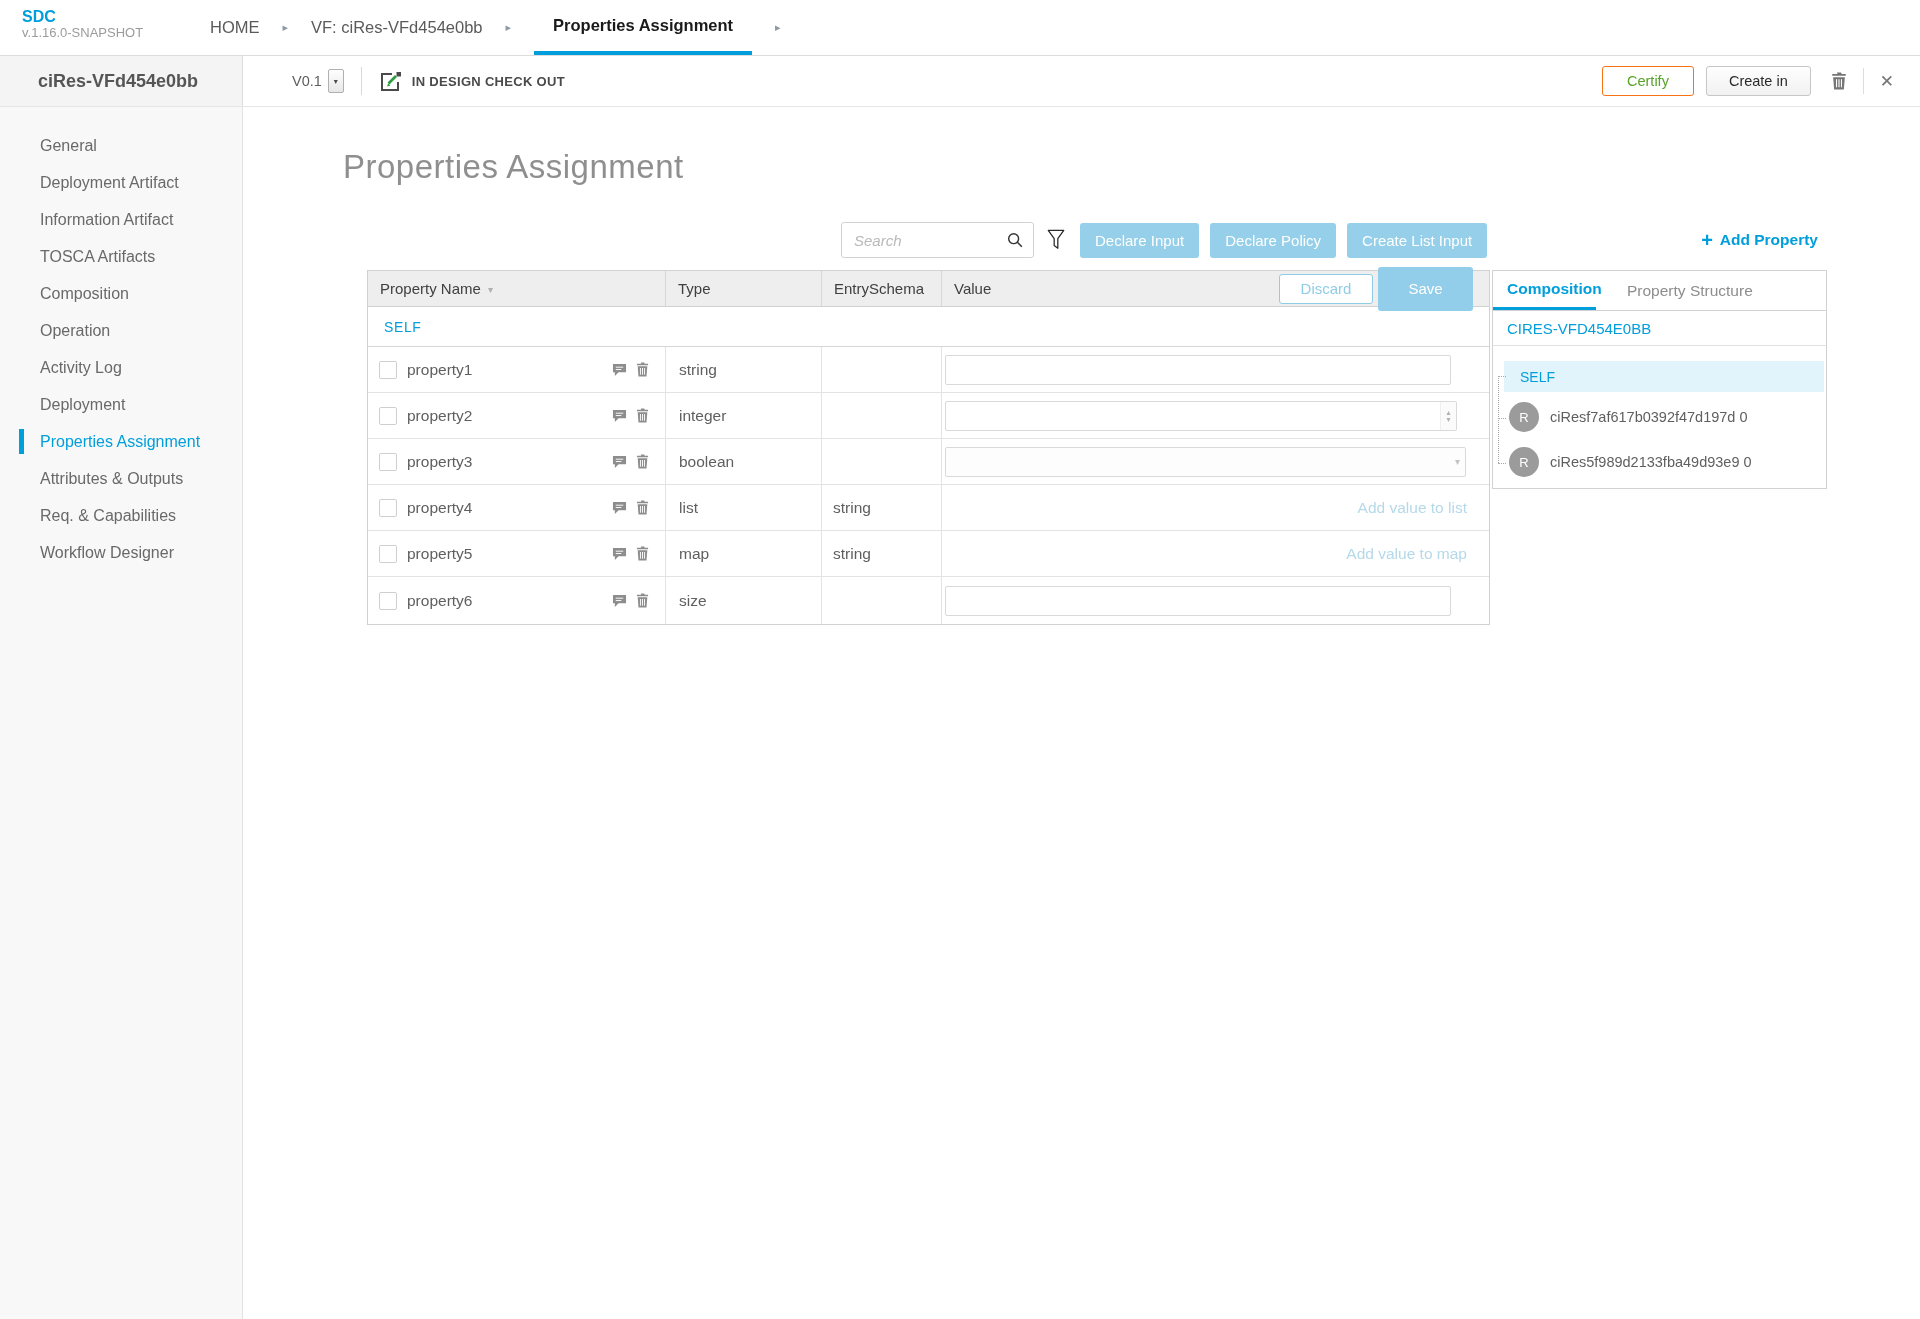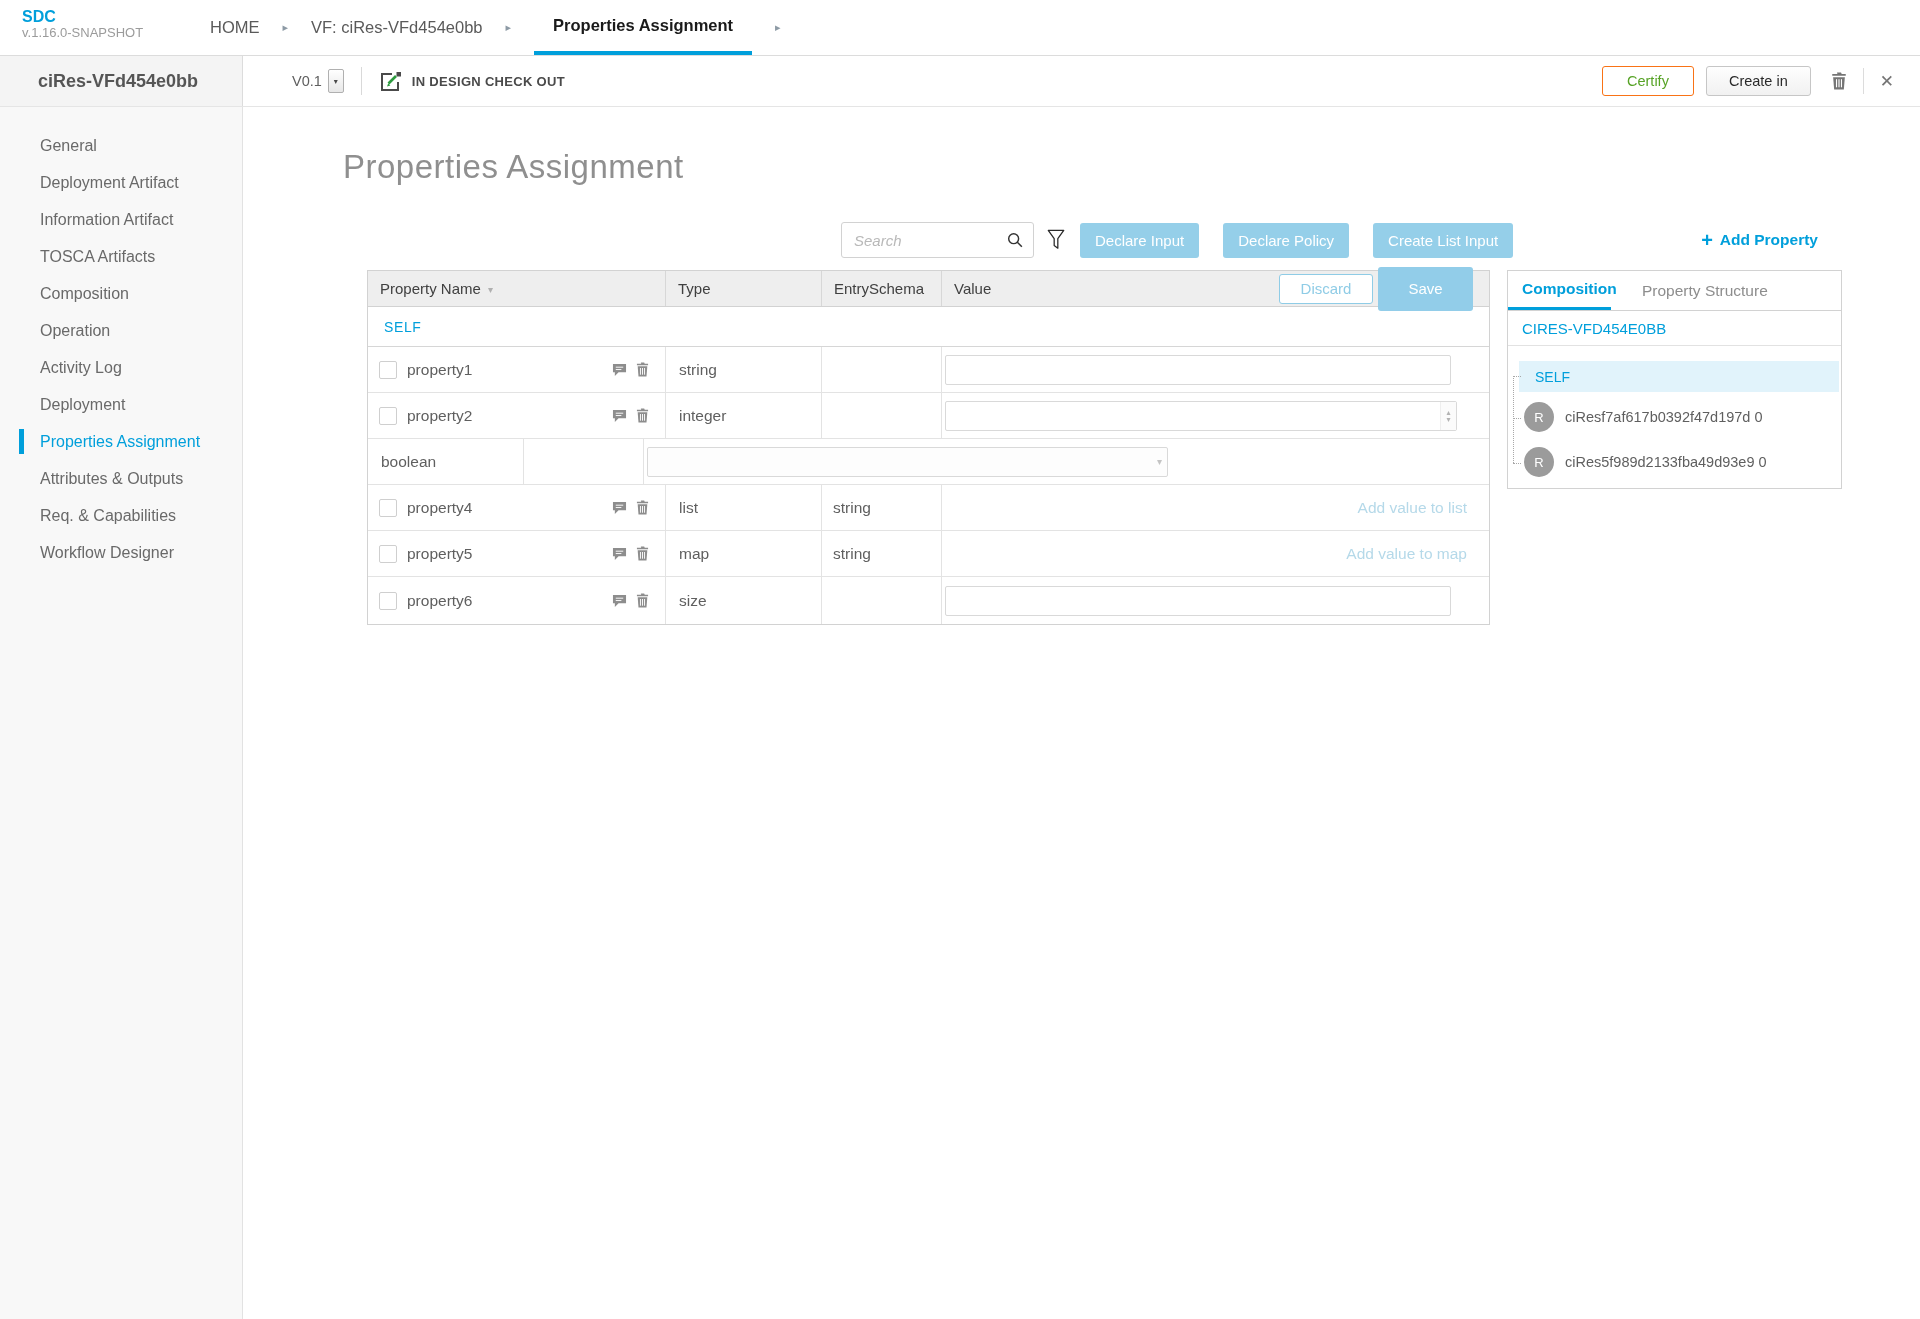--- a/index.html
+++ b/index.html
@@ -55,29 +55,29 @@
   .tab { height:41px; display:flex; align-items:center; justify-content:center; font-size:15.5px; cursor:pointer; padding:0 23px; }
   .tab.active { background:#fff; border-top:4px solid #009fdb; border-left:1px solid #d2d2d2; border-right:1px solid #d2d2d2;
                 color:#009fdb; font-weight:bold; }
   .tab.inactive { background:#f4f4f4; border-top:1px solid #d2d2d2; border-right:1px solid #d2d2d2; color:#6d6d6d; }
   .search-wrap { position:absolute; left:498px; top:0; width:193px; height:36px; }
   .search-input { width:100%; height:100%; border:1px solid #d2d2d2; border-radius:3px; padding:0 34px 0 12px;
                   font-size:15px; font-family:inherit; color:#333; }
   .search-input::placeholder { font-style:italic; color:#b9b9b9; }
   .search-icon { position:absolute; right:10px; top:9px; display:flex; cursor:pointer; }
   .funnel-btn { position:absolute; left:703px; top:6px; cursor:pointer; display:flex; }
-  .action-btns { position:absolute; left:737px; top:1px; display:flex; gap:24px; }
+  .action-btns { position:absolute; left:737px; top:1px; display:flex; gap:11px; }
   .action-btn { height:35px; background:#95cfe9; color:#fff; border:none; border-radius:3px; font-size:15px;
                 padding:0 15px; cursor:pointer; font-family:inherit; }
   .add-prop { position:absolute; right:0; top:9px; display:flex; align-items:center; gap:7px; color:#009fdb; cursor:pointer; }
   .add-plus { font-size:20px; font-weight:bold; line-height:18px; }
   .add-label { font-size:15.5px; font-weight:bold; }
 
   
-  .content-row { display:flex; gap:17px;padding-left:24px; }
+  .content-row { display:flex; gap:2px;padding-left:24px; }
   .ptable { width:1123px; border:1px solid #d2d2d2; align-self:flex-start; background:#fff; }
   .thead { display:flex; height:36px; background:#eee; border-bottom:1px solid #d2d2d2; }
   .th { display:flex; align-items:center; padding-left:12px; font-size:15px; color:#404040; border-right:1px solid #d7d7d7; }
   .th.c-name { width:298px; } .th.c-type { width:156px; } .th.c-schema { width:120px; }
   .th.c-value { flex:1; border-right:none; padding-right:16px; }
   .sort-arrow { font-size:10px; color:#b0b0b0; margin-left:7px; padding-top:2px; }
   .th-spacer { flex:1; }
   .btn-discard { width:94px; height:30px; background:#fff; border:1px solid #8fcce6; color:#8fcce6; border-radius:3px;
                  font-size:15px; cursor:pointer; font-family:inherit; }
   .btn-save { width:95px; height:44px; background:#92cde9; border:none; color:#fff; border-radius:3px; font-size:15px;
@@ -328,20 +328,46 @@
                 <input type="text" value="" style="">
                 <span class="num-spin">
                   <span>▴</span>
                   <span>▾</span>
                 </span>
               </span>
             </div>
           </div>
 
           <div class="prow">
+            <div class="cell c-name">
+              <span class="cbx"></span>
+              <span class="pname">property3</span>
+              <span class="row-icons">
+                <span>
+                  <svg width="15" height="14" viewBox="0 0 16 15">
+                      <path d="M1 1 h14 v9 h-8 l-4 4 v-4 H1 z" fill="currentColor"></path>
+                      <g stroke="#fff" stroke-width="1">
+                        <line x1="4" y1="4.5" x2="12" y2="4.5"></line>
+                        <line x1="4" y1="7" x2="10" y2="7"></line>
+                      </g>
+                    </svg>
+                </span>
+                <span>
+                  <svg width="13" height="15" viewBox="0 0 14 16">
+                      <path d="M5.2 0.5 h3.6 l0.6 1.2 H13 v1.7 H1 V1.7 h4.6 z" fill="currentColor"></path>
+                      <path d="M1.8 4.6 h10.4 l-0.9 10.9 H2.7 Z" fill="currentColor"></path>
+                      <g stroke="#fff" stroke-width="1">
+                        <line x1="4.8" y1="6.4" x2="4.8" y2="13.6"></line>
+                        <line x1="7" y1="6.4" x2="7" y2="13.6"></line>
+                        <line x1="9.2" y1="6.4" x2="9.2" y2="13.6"></line>
+                      </g>
+                    </svg>
+                </span>
+              </span>
+            </div>
             <div class="cell c-type">boolean</div>
             <div class="cell c-schema"></div>
             <div class="cell c-value">
               <span class="bool-select">
                 <span class="bool-arrow">▾</span>
               </span>
             </div>
           </div>
 
           <div class="prow">

